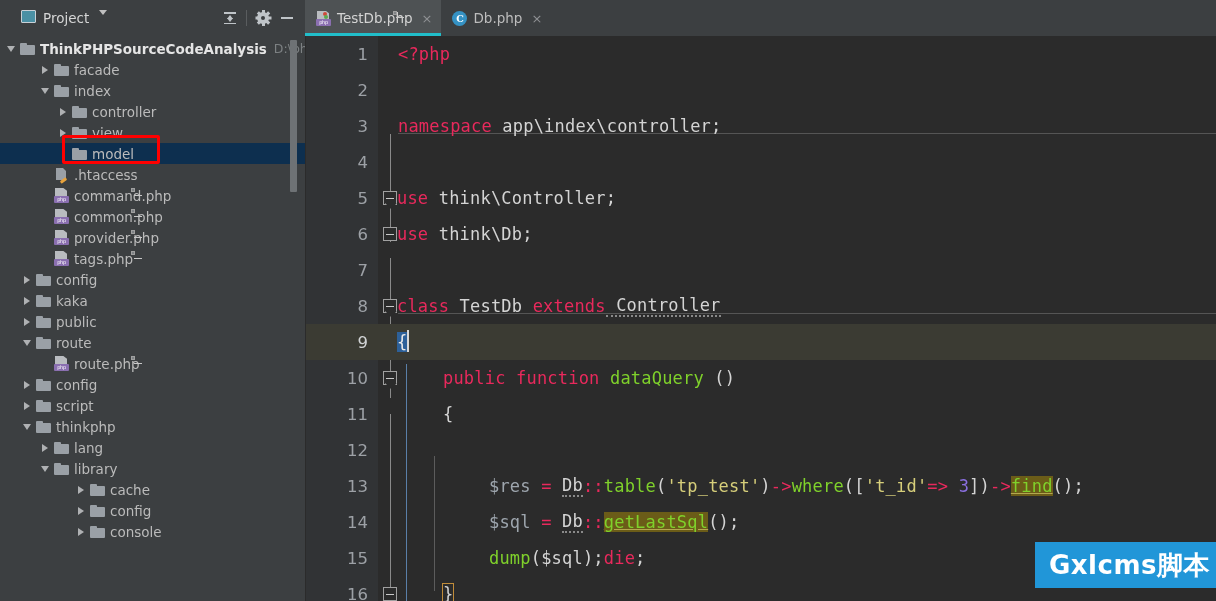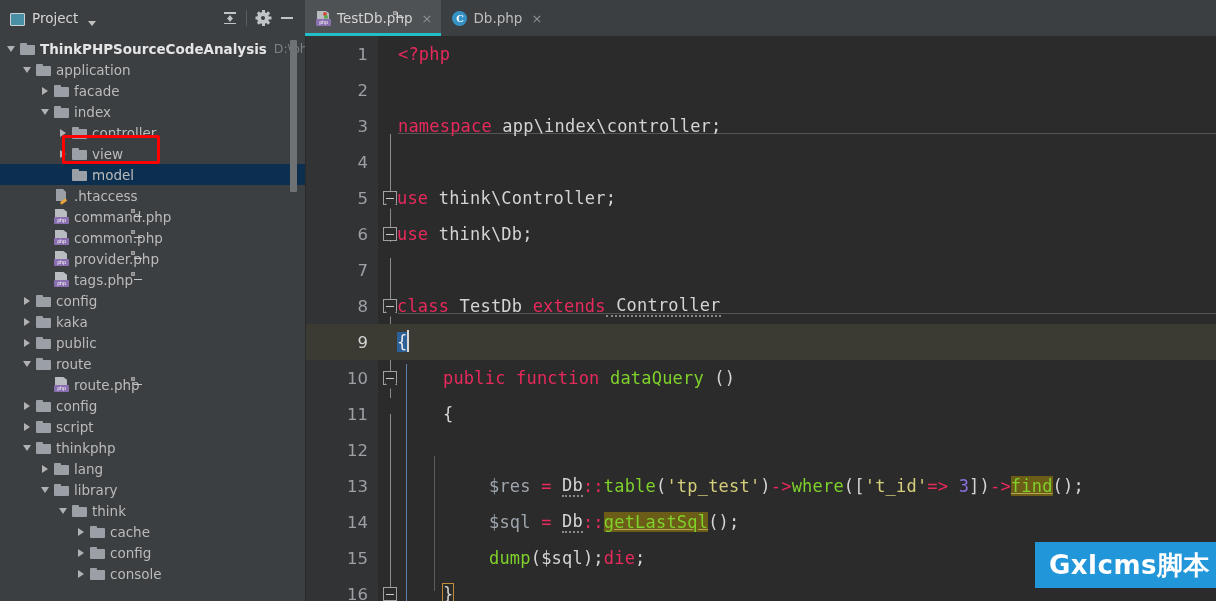--- a/index.html
+++ b/index.html
@@ -13,21 +13,21 @@
 
   
   .topstrip{display:flex;height:36px;flex:0 0 36px;background:#3c3f41;}
 
   
   .proj-header{
     position:relative;width:305px;flex:0 0 305px;height:36px;
     background:#3c3f41;display:flex;align-items:center;
     box-sizing:border-box;padding:0 6px 0 10px;
   }
-  .proj-title{display:flex;align-items:flex-end;gap:7px;}
+  .proj-title{display:flex;align-items:flex-start;gap:7px;margin-left:11px;}
   .proj-icon{
     width:15px;height:13px;background:#4a90a4;border:1px solid #c9d0d6;
     box-sizing:border-box;border-radius:1px;
   }
   .proj-label{font-size:13.5px;color:#d6d6d6;}
   .caret-down{
     width:0;height:0;border-left:4.5px solid transparent;border-right:4.5px solid transparent;
     border-top:5px solid #c0c0c0;margin-left:3px;
   }
   .proj-actions{margin-left:auto;display:flex;align-items:center;gap:0;}
@@ -297,27 +297,20 @@
 
       <div class="row ind0">
         <span class="arrow">
             <span class="tri-d"></span>
           </span>
         <span class="folder"></span>
         <span class="lbl bold">ThinkPHPSourceCodeAnalysis</span>
         <span class="lbl path">D:\phpstudy</span>
       </div>
 
-      <div class="row ind1">
-        <span class="arrow">
-            <span class="tri-d"></span>
-          </span>
-        <span class="folder"></span>
-        <span class="lbl">application</span>
-      </div>
 
       <div class="row ind2">
         <span class="arrow">
             <span class="tri-r"></span>
           </span>
         <span class="folder"></span>
         <span class="lbl">facade</span>
       </div>
 
       <div class="row ind2">
@@ -475,27 +468,20 @@
       </div>
 
       <div class="row ind2">
         <span class="arrow">
             <span class="tri-d"></span>
           </span>
         <span class="folder"></span>
         <span class="lbl">library</span>
       </div>
 
-      <div class="row ind3">
-        <span class="arrow">
-            <span class="tri-d"></span>
-          </span>
-        <span class="folder"></span>
-        <span class="lbl">think</span>
-      </div>
 
       <div class="row ind4">
         <span class="arrow">
             <span class="tri-r"></span>
           </span>
         <span class="folder"></span>
         <span class="lbl">cache</span>
       </div>
 
       <div class="row ind4">

